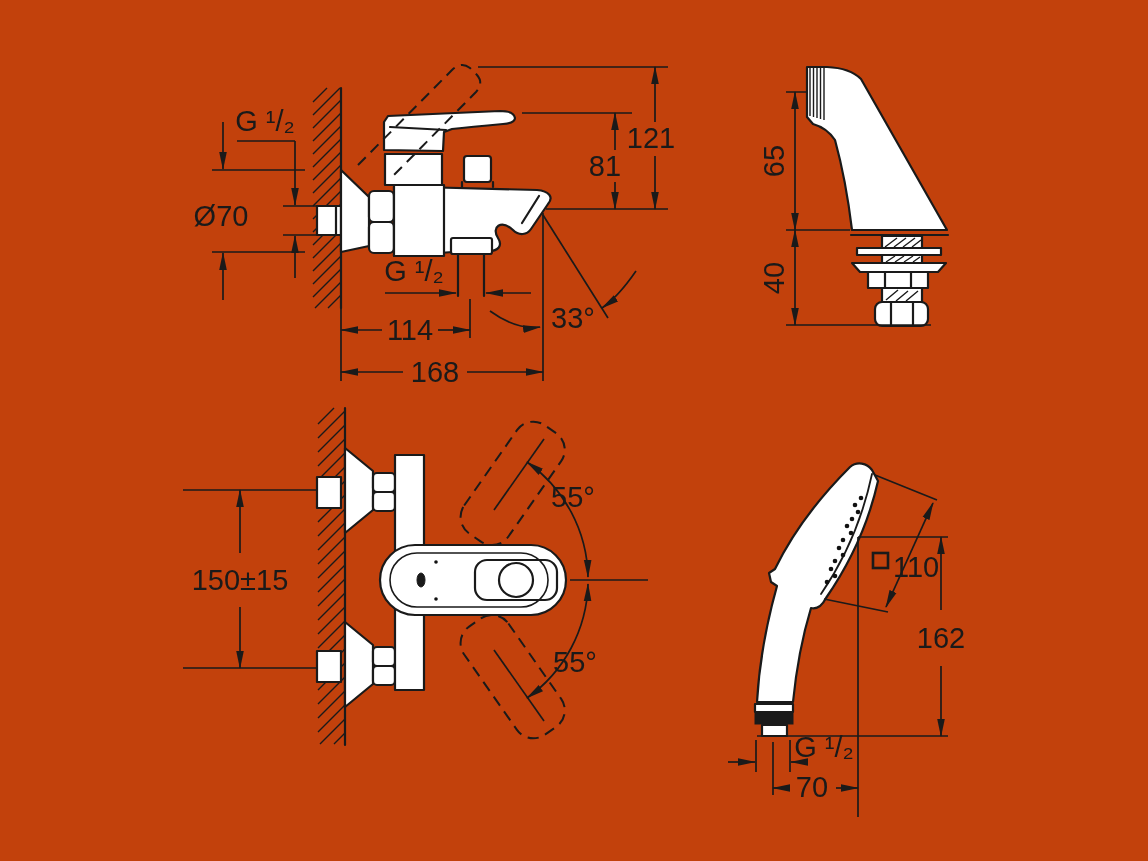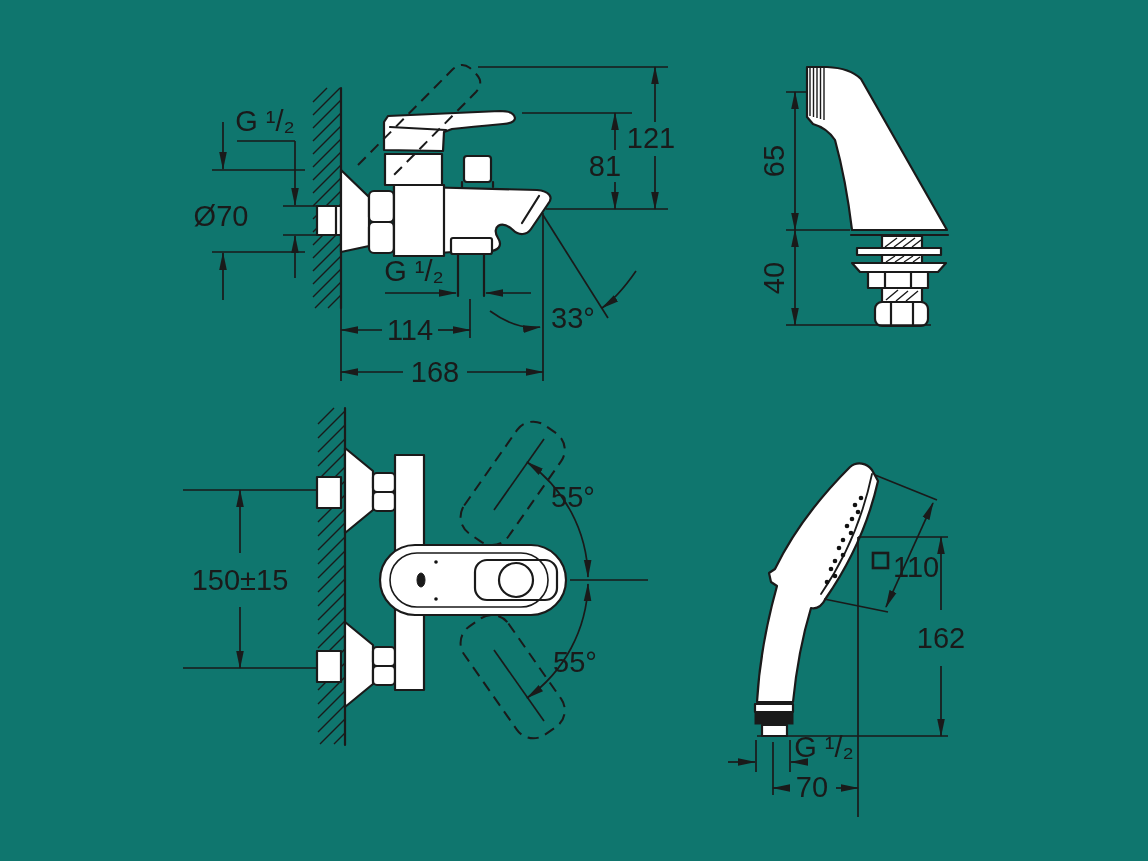--- a/index.html
+++ b/index.html
@@ -1,16 +1,16 @@
 <!DOCTYPE html>
 <html><head>
 <meta charset="utf-8">
 <style>
   html,body{margin:0;padding:0;background:#fff;}
-  .canvas{position:relative;width:1148px;height:861px;background:#0f766e;overflow:hidden;}
+  .canvas{position:relative;width:1148px;height:861px;background:#c2410c;overflow:hidden;}
   svg{display:block;}
   svg text{font-family:"Liberation Sans","DejaVu Sans",sans-serif;font-size:29px;fill:#1a1a1a;}
   .obj{fill:#fff;stroke:#1a1a1a;stroke-width:2.2;stroke-linejoin:round;}
   .objn{fill:none;stroke:#1a1a1a;stroke-width:2.2;stroke-linejoin:round;stroke-linecap:round;}
   .thin{fill:none;stroke:#1a1a1a;stroke-width:1.4;}
   .dim{fill:none;stroke:#1a1a1a;stroke-width:1.7;}
   .dashed{fill:none;stroke:#1a1a1a;stroke-width:2;stroke-dasharray:11 7;stroke-linejoin:round;}
   .dark{fill:#1a1a1a;stroke:#1a1a1a;stroke-width:1;}
   .dot{fill:#111;stroke:none;}
 </style>

